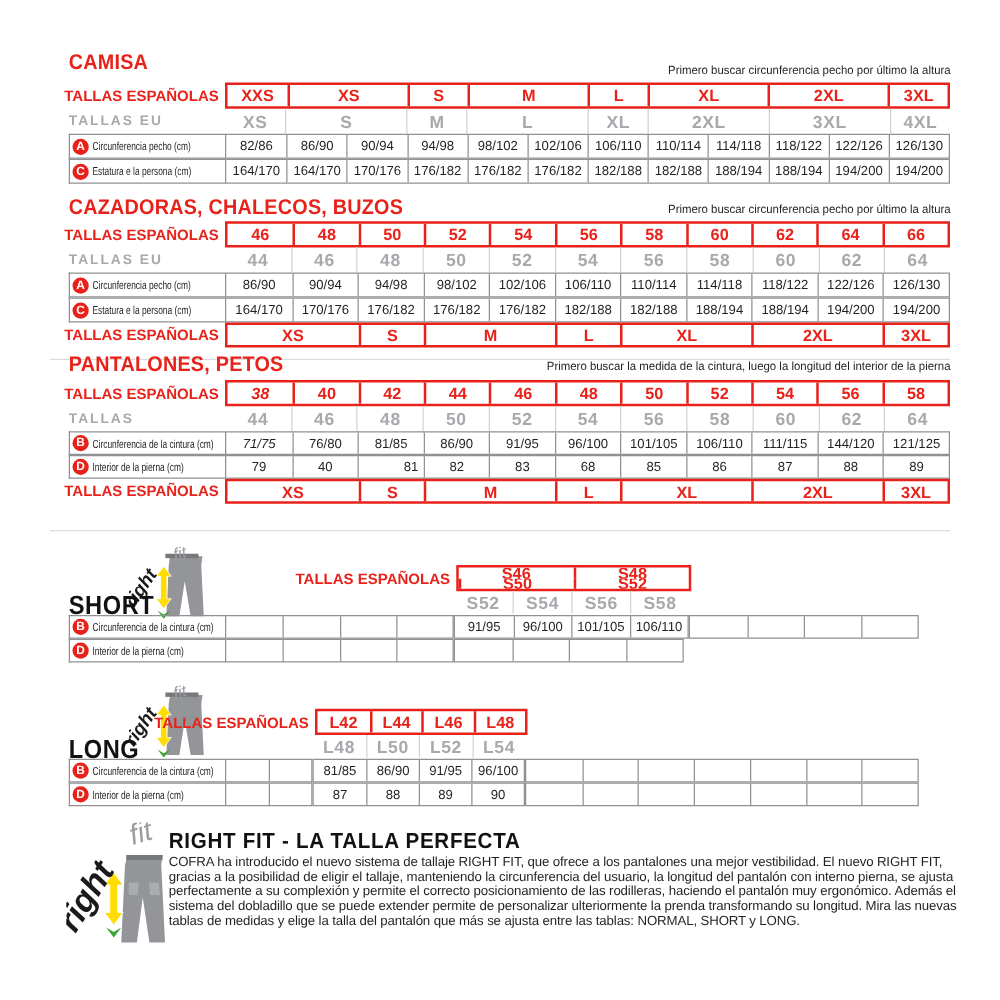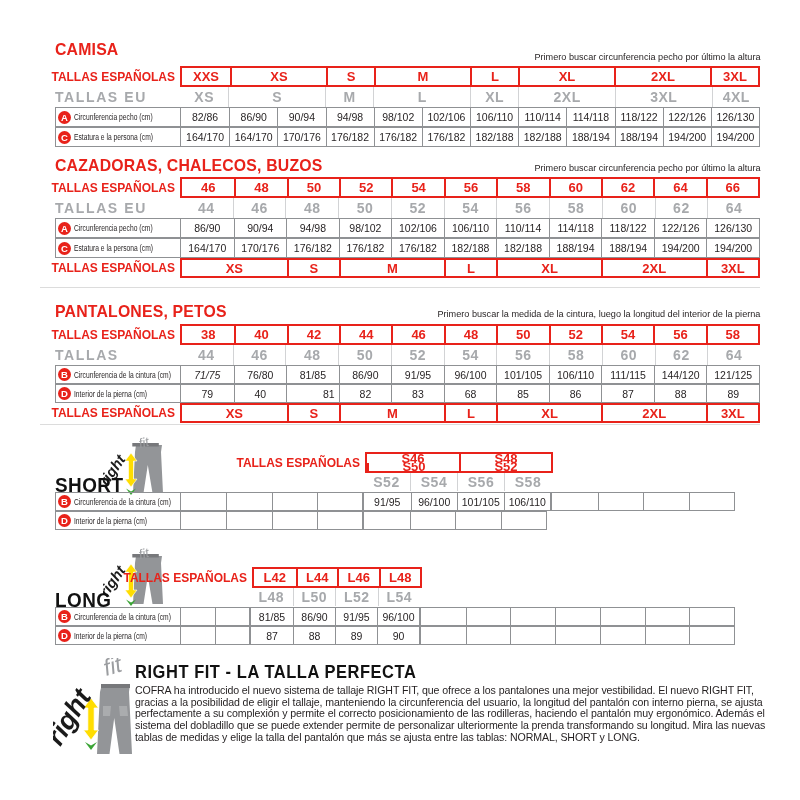--- a/index.html
+++ b/index.html
@@ -9,21 +9,21 @@
   .sec-title{position:absolute;left:0;top:0;color:#e8221a;font-weight:bold;font-size:17px;
              letter-spacing:.2px;transform:scaleX(.93);transform-origin:left;white-space:nowrap;}
   .note{position:absolute;right:0;font-size:9.5px;color:#231f20;white-space:nowrap;
         transform:scaleX(.96);transform-origin:right;}
   .tbl{position:absolute;left:0;width:705px;}
   .trow{display:flex;width:705px;}
   .lab{flex:0 0 125px;width:125px;box-sizing:border-box;}
   .cells{flex:1;box-sizing:border-box;}
   .es-label{color:#e8221a;font-weight:bold;font-size:12px;display:flex;align-items:center;
             justify-content:flex-end;padding-right:5px;white-space:nowrap;}
-  .eu-label{color:#a7a9ac;font-weight:bold;font-size:14px;letter-spacing:1.6px;display:flex;
+  .eu-label{color:#a7a9ac;font-weight:bold;font-size:11px;letter-spacing:1.6px;display:flex;
             align-items:center;white-space:nowrap;}
   .red-strip{border:2px solid #e8221a;box-sizing:border-box;}
   .red-cell{color:#e8221a;font-weight:bold;font-size:13px;display:flex;align-items:center;
             justify-content:center;border-left:2px solid #e8221a;box-sizing:border-box;overflow:hidden;}
   .red-cell:first-child{border-left:none;}
   .gray-strip{box-sizing:border-box;}
   .gray-cell{color:#a7a9ac;font-weight:bold;font-size:14px;letter-spacing:.5px;display:flex;
              align-items:center;justify-content:center;border-left:1px solid #d2d3d5;
              box-sizing:border-box;overflow:hidden;}
   .gray-cell:first-child{border-left:none;}
@@ -209,28 +209,28 @@
             <div class="red-cell" style="grid-column: span 2;">XL</div>
             <div class="red-cell" style="grid-column: span 2;">2XL</div>
             <div class="red-cell" style="grid-column: span 1;">3XL</div>
           </div>
       </div>
     </div>
   </div>
 
   <div class="divider" style="top:287px;"></div>
 
-  <div class="sec" style="top:302px;height:125px;">
+  <div class="sec" style="top:282px;height:125px;">
     <div class="sec-title">PANTALONES, PETOS</div>
     <div class="note" style="top:6px;">Primero buscar la medida de la cintura, luego la longitud del interior de la pierna</div>
     <div class="tbl" style="top:22px;">
       <div class="trow" style="height:21px;">
         <div class="lab es-label">TALLAS ESPAÑOLAS</div>
         <div class="cells red-strip" style="display: grid; grid-template-columns: repeat(11, 1fr);">
-            <div class="red-cell" style="grid-column: span 1;">38</div>
+            <div class="red-cell" style="grid-column: span 1; font-style: italic;">38</div>
             <div class="red-cell" style="grid-column: span 1;">40</div>
             <div class="red-cell" style="grid-column: span 1;">42</div>
             <div class="red-cell" style="grid-column: span 1;">44</div>
             <div class="red-cell" style="grid-column: span 1;">46</div>
             <div class="red-cell" style="grid-column: span 1;">48</div>
             <div class="red-cell" style="grid-column: span 1;">50</div>
             <div class="red-cell" style="grid-column: span 1;">52</div>
             <div class="red-cell" style="grid-column: span 1;">54</div>
             <div class="red-cell" style="grid-column: span 1;">56</div>
             <div class="red-cell" style="grid-column: span 1;">58</div>

